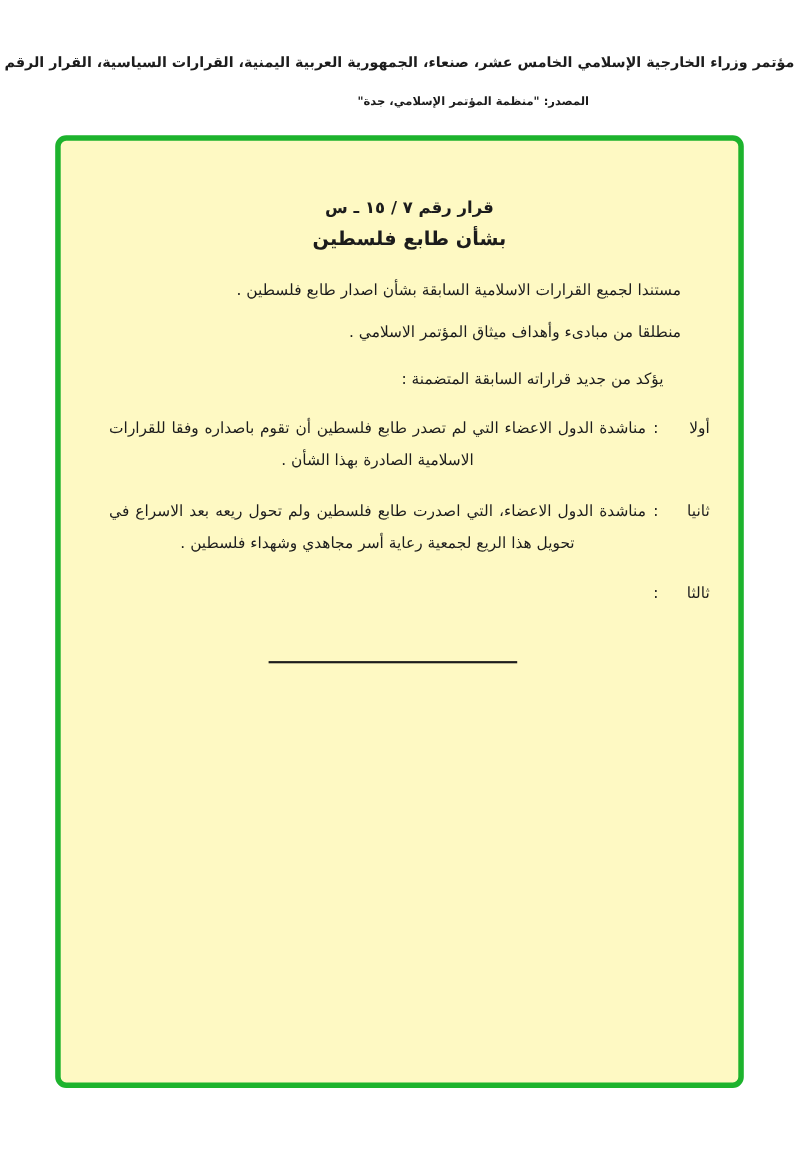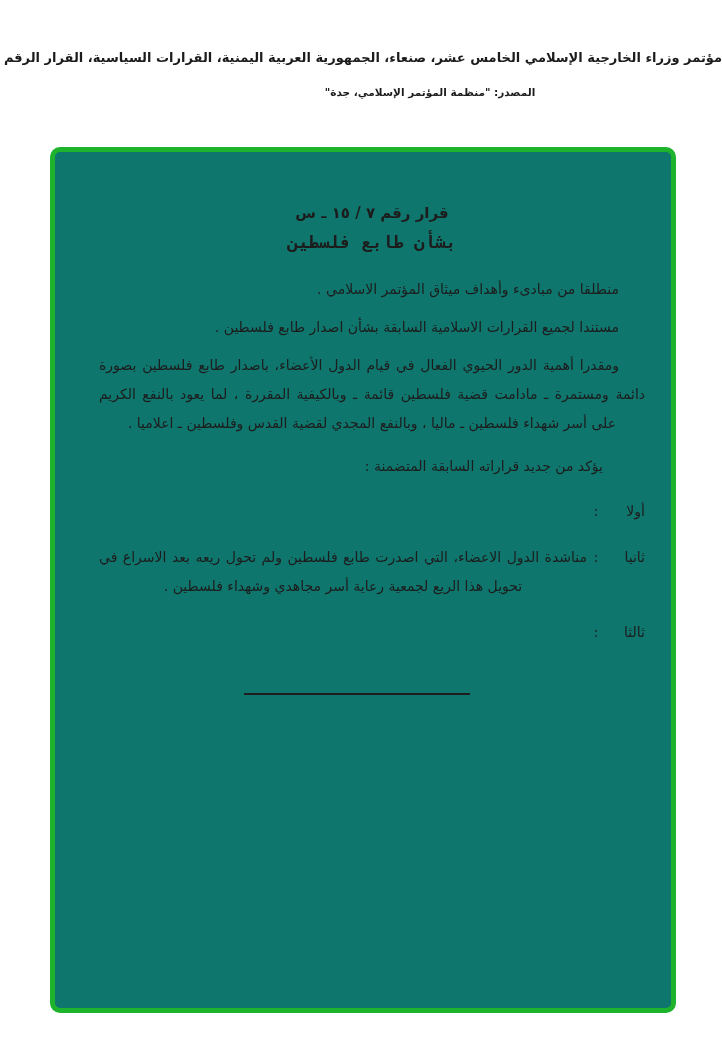--- a/index.html
+++ b/index.html
@@ -21,26 +21,25 @@
     text-align:center; font-size:10.5px; font-weight:bold;
     transform:translateX(69px);
   }
 
   
   .frame {
     position:absolute; top:123px; left:50px;
     width:626px; height:866px; box-sizing:border-box;
     border:5px solid #1db32d; border-radius:10px;
     padding:52px 26px 0 44px;
-    background:#0f766e;
-    margin-top:24px;
+    background:#fef9c3;
   }
 
   .t1 { margin:0 0 10px 0; text-align:center; font-weight:bold; font-size:15px; }
-  .t2 { margin:0 0 22px 0; text-align:center; font-weight:bold; font-size:17.5px;font-family:Liberation Mono, monospace; }
+  .t2 { margin:0 0 22px 0; text-align:center; font-weight:bold; font-size:17.5px; }
 
   .para {
     margin:0 0 9px 0; font-size:14px; line-height:29px;
     text-align:justify;
   }
   .indent  { text-indent:26px; }
   .last-left   { text-align-last:left; }
   .last-center { text-align-last:center; }
   .affirm { text-indent:42px; margin-top:14px; margin-bottom:16px; }
 
@@ -60,29 +59,29 @@
 <div class="page">
 
   <div class="hdr1">مؤتمر وزراء الخارجية الإسلامي الخامس عشر، صنعاء، الجمهورية العربية اليمنية، القرارات السياسية، القرار الرقم ٧/١٥ـس</div>
   <div class="hdr2">المصدر:  "منظمة المؤتمر الإسلامي، جدة"</div>
 
   <div class="frame" style="border-color: rgb(29, 179, 45);">
 
     <div class="t1">قرار رقم ٧ / ١٥ ـ س</div>
     <div class="t2">بشأن طابع فلسطين</div>
 
+    <p class="para indent">مستندا لجميع القرارات الاسلامية السابقة بشأن اصدار طابع فلسطين .</p>
     <p class="para indent">منطلقا من مبادىء وأهداف ميثاق المؤتمر الاسلامي .</p>
-    <p class="para indent">مستندا لجميع القرارات الاسلامية السابقة بشأن اصدار طابع فلسطين .</p>
-    <p class="para indent last-center">ومقدرا أهمية الدور الحيوي الفعال في قيام الدول الأعضاء، باصدار طابع فلسطين بصورة دائمة ومستمرة ـ مادامت قضية فلسطين قائمة ـ وبالكيفية المقررة ، لما يعود بالنفع الكريم على أسر شهداء فلسطين ـ ماليا ، وبالنفع المجدي لقضية القدس وفلسطين ـ اعلاميا .</p>
 
     <p class="para affirm">يؤكد من جديد قراراته السابقة المتضمنة :</p>
 
     <div class="item">
       <span class="lbl">أولا</span>
       <span class="col">:</span>
+      <div class="txt">مناشدة الدول الاعضاء التي لم تصدر طابع فلسطين أن تقوم باصداره وفقا للقرارات الاسلامية الصادرة بهذا الشأن .</div>
     </div>
 
     <div class="item">
       <span class="lbl">ثانيا</span>
       <span class="col">:</span>
       <div class="txt">مناشدة الدول الاعضاء، التي اصدرت طابع فلسطين ولم تحول ريعه بعد الاسراع في تحويل هذا الريع لجمعية رعاية أسر مجاهدي وشهداء فلسطين .</div>
     </div>
 
     <div class="item">
       <span class="lbl">ثالثا</span>

